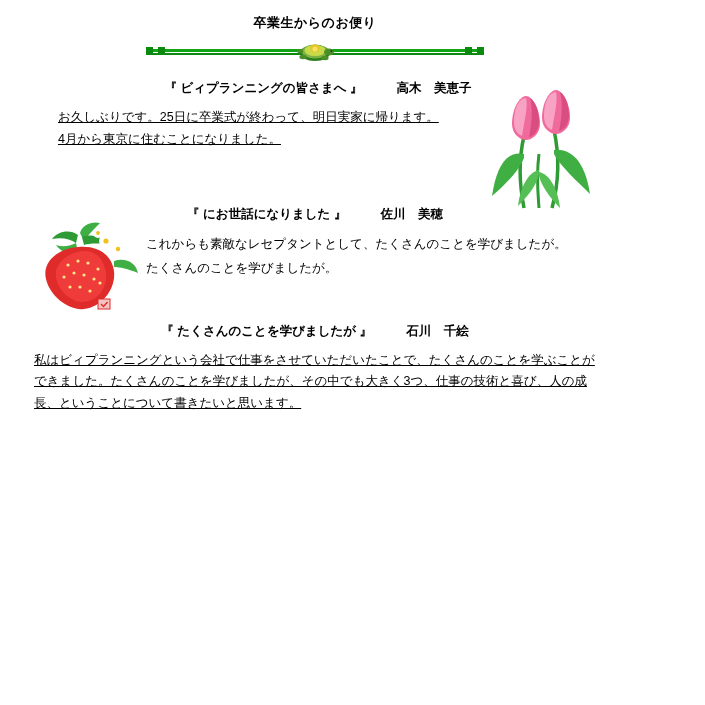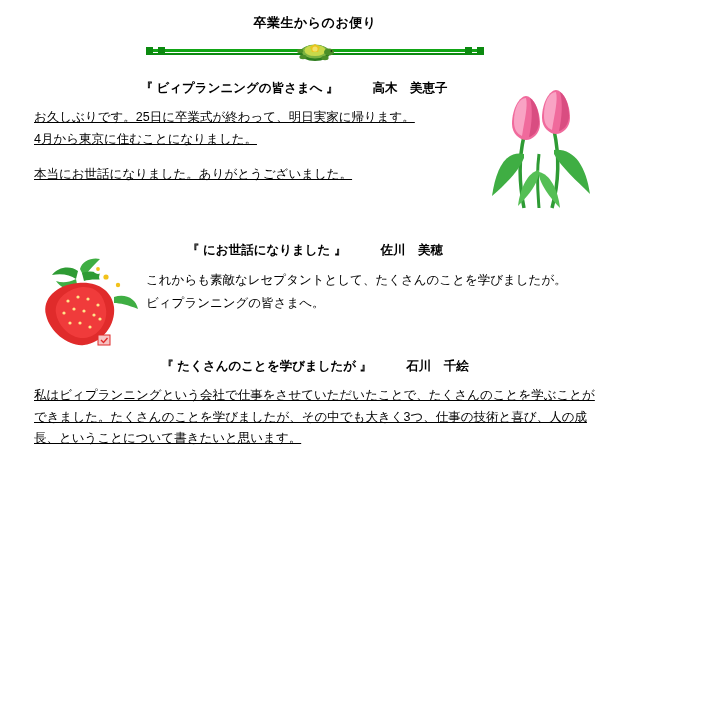--- a/index.html
+++ b/index.html
@@ -84,21 +84,21 @@
     font-weight: bold;
   }
   p.body {
     font-size: 12.5px;
     line-height: 1.72;
     margin: 0 0 14px 0;
     text-align: left;
     text-decoration: underline;
   }
   .sec1 { position: relative; }
-  .sec1 .text-wrap { width: 520px; }
+  .sec1 .text-wrap { width: 520px; margin-left: 24px; }
   .sec3 { position: relative; }
   .sec3 .indent-block {
     margin-left: 112px;
     font-size: 12.5px;
     line-height: 1.9;
   }
   .sec3 .indent-block div { margin: 0; }
 
   
   .tulips {
@@ -165,21 +165,20 @@
         <path d="M60 32 C60 18, 65 8, 72 8 C74 16, 71 28, 68 46 C63 44, 60 39, 60 32 Z" fill="#f9a3c4"></path>
         <path d="M76 8 C82 12, 85 22, 85 32 C85 40, 80 46, 75 47 C78 34, 79 18, 76 8 Z" fill="#d94d81"></path>
       </g>
     </svg>
 
     <div class="text-wrap">
       <div class="letter-head">
         <span>『 ビィプランニングの皆さまへ 』</span><span class="author">高木　美恵子</span>
       </div>
       <p class="body">お久しぶりです。25日に卒業式が終わって、明日実家に帰ります。<br>4月から東京に住むことになりました。</p>
-      <p class="body">本当にお世話になりました。ありがとうございました。</p>
     </div>
   </div>
 
   <div class="spacer-lg"></div>
 
   <div class="sec2">
     <div class="letter-head">
       <span>『 にお世話になりました 』</span><span class="author">佐川　美穂</span>
     </div>
 
@@ -213,21 +212,21 @@
           <circle cx="66" cy="12" r="5" fill="#ffffff"></circle>
           <circle cx="66" cy="12" r="1.9" fill="#f2c21a"></circle>
         </g>
         <path d="M82 40 C94 36, 104 42, 106 52 C96 48, 88 46, 82 46 Z" fill="#3fae43"></path>
         <rect x="66" y="78" width="12" height="10" fill="#f6c3c3" stroke="#e02b2b" stroke-width="1"></rect>
         <path d="M69 83 l2.5 2.5 l4 -4.5" stroke="#e02b2b" stroke-width="1.4" fill="none"></path>
       </svg>
 
       <div class="indent-block">
         <div>これからも素敵なレセプタントとして、たくさんのことを学びましたが。</div>
-        <div>ビィプランニングの皆さまへ。</div>
+        <div>たくさんのことを学びましたが。</div>
       </div>
     </div>
   </div>
 
   <div class="spacer-lg"></div>
 
   <div class="sec-last">
     <div class="letter-head">
       <span>『 たくさんのことを学びましたが 』</span><span class="author">石川　千絵</span>
     </div>

